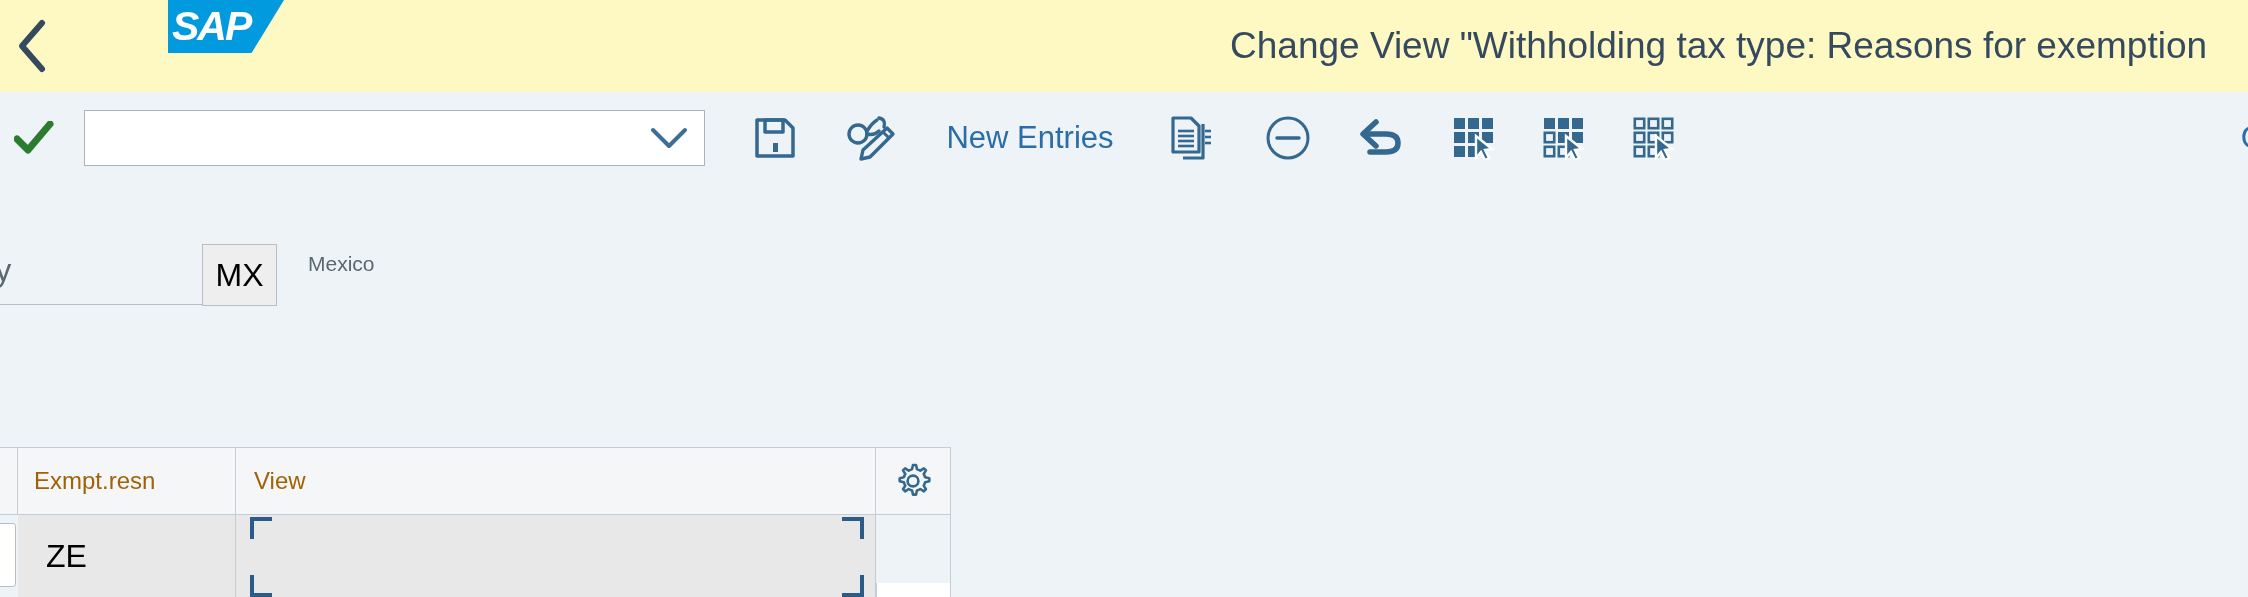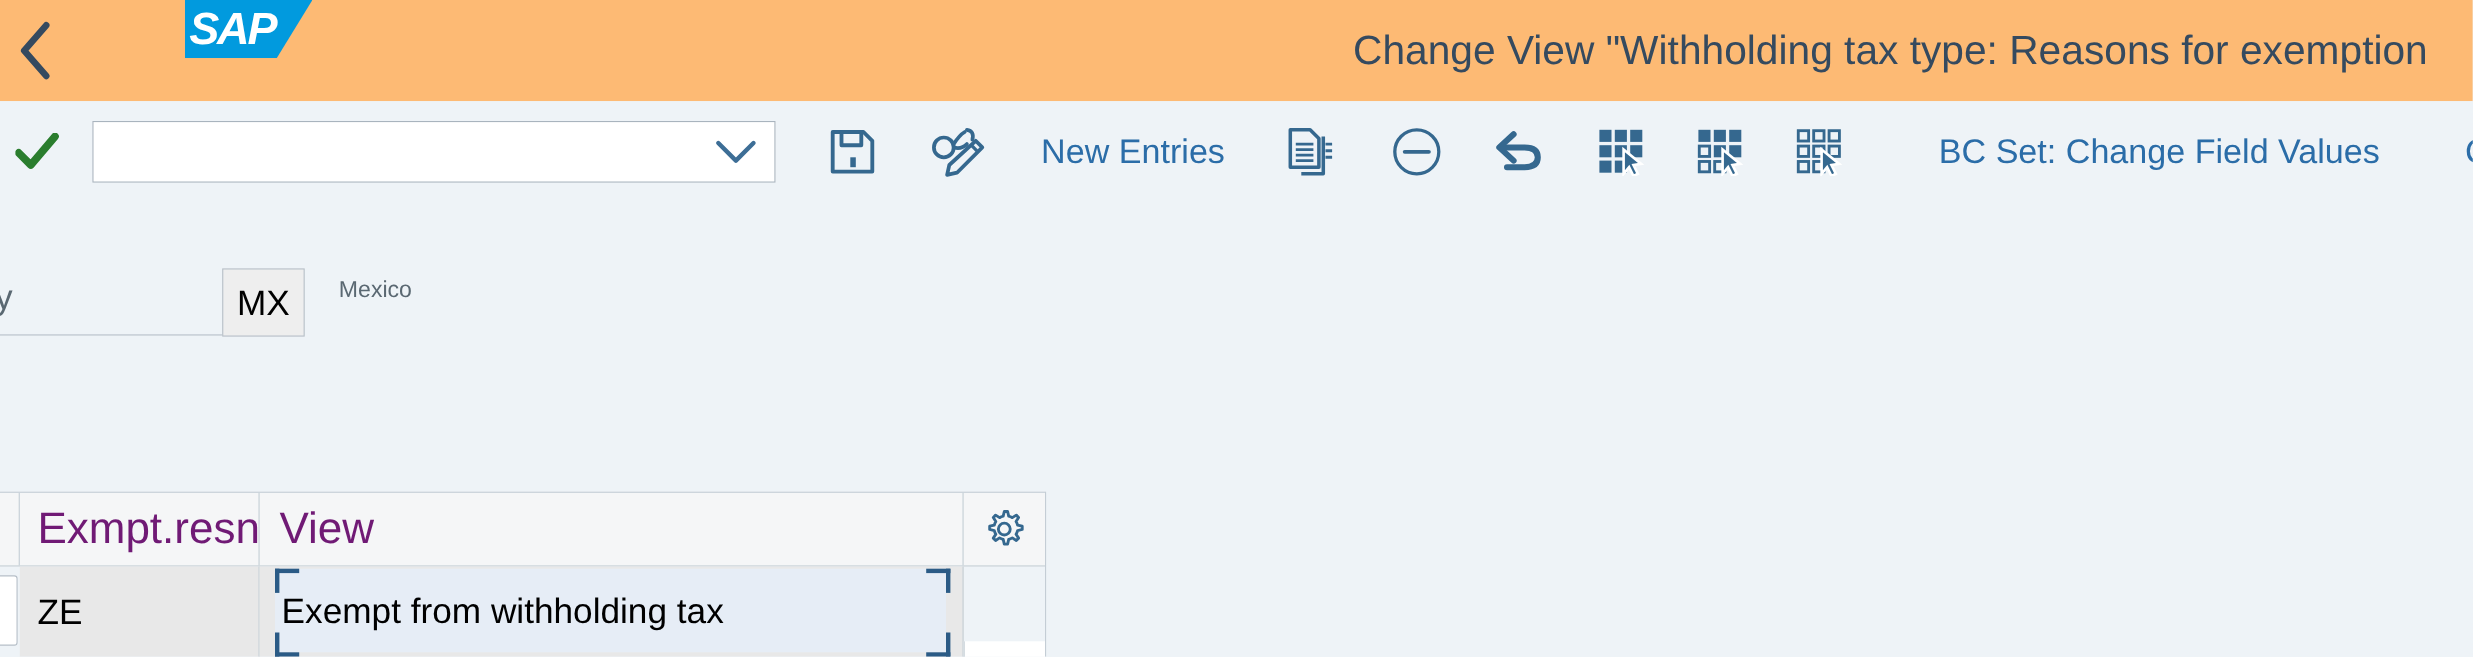--- a/index.html
+++ b/index.html
@@ -20,21 +20,21 @@
     height: 597px;
     background: #eef3f7;
   }
 
   
   .shellbar {
     position: absolute;
     left: 0; top: 0;
     width: 2248px;
     height: 92px;
-    background: #fdba74;
+    background: #fef9c3;
     display: flex;
     align-items: center;
   }
   .back-btn {
     width: 64px;
     height: 92px;
     display: flex;
     align-items: center;
     justify-content: center;
     margin-left: 0px;
@@ -221,22 +221,22 @@
     border-bottom: 1px solid #c4cdd5;
     box-sizing: border-box;
   }
   .th {
     position: absolute;
     top: 0;
     height: 66px;
     display: flex;
     align-items: center;
     box-sizing: border-box;
-    font-size: 40px;
-    color: #701a75;
+    font-size: 24px;
+    color: #a16207;
     font-family: "Liberation Sans", sans-serif;
   }
   .th-sel {
     left: 0;
     width: 18px;
     border-right: 1px solid #c4cdd5;
   }
   .th-code {
     left: 18px;
     width: 218px;
@@ -283,21 +283,21 @@
     border: 1px solid #b6bfc8;
     border-radius: 3px;
     box-sizing: border-box;
     cursor: pointer;
   }
   .cell-code {
     left: 18px;
     width: 218px;
     background: #e8e8e8;
     border-right: 1px solid #c4cdd5;
-    padding-left: 16px;
+    padding-left: 28px;
   }
   .cell-text {
     left: 236px;
     width: 640px;
     background: #e8e8e8;
     border-right: 1px solid #c4cdd5;
   }
   .focus-box {
     position: absolute;
     left: 250px;
@@ -512,23 +512,20 @@
           <rect x="2.8" y="16.8" width="9.4" height="9.4" fill="none" stroke="#35688f" stroke-width="2.6"></rect>
           <rect x="16.8" y="16.8" width="9.4" height="9.4" fill="none" stroke="#35688f" stroke-width="2.6"></rect>
           <rect x="30.8" y="16.8" width="9.4" height="9.4" fill="none" stroke="#35688f" stroke-width="2.6"></rect>
           <rect x="2.8" y="30.8" width="9.4" height="9.4" fill="none" stroke="#35688f" stroke-width="2.6"></rect>
           <rect x="16.8" y="30.8" width="9.4" height="9.4" fill="none" stroke="#35688f" stroke-width="2.6"></rect>
           <path d="M24 20 L24 42 L29 36 L33 44 L37 42 L33 34 L40 33 Z" fill="#35688f" stroke="#ffffff" stroke-width="2.4"></path>
         </svg>
       </span>
     </div>
 
-    <div class="tb-item" style="left:1728px;width:470px;">
-      <span class="tb-label">BC Set: Change Field Values</span>
-    </div>
 
     <div class="tb-item" style="left:2232px;width:40px;overflow:hidden;">
       <span class="tb-label">C</span>
     </div>
   </div>
 
   <div class="country-row">
     <div class="country-label">ntry</div>
     <div class="country-underline"></div>
     <div class="country-input">
@@ -551,23 +548,20 @@
           </svg>
         </span>
       </div>
     </div>
 
     <div class="tbl-row">
       <div class="cell cell-selbtn"></div>
       <div class="cell cell-code">ZE</div>
       <div class="cell cell-text"></div>
 
-      <div class="focus-box">
-        <input type="text" value="Exempt from withholding tax" style="">
-      </div>
       <div class="corner c-tl"></div>
       <div class="corner c-tr"></div>
       <div class="corner c-bl"></div>
       <div class="corner c-br"></div>
 
       <div class="scrollbar-col">
         <div class="sb-arrow">
           <span>
             <svg width="36" height="22" viewBox="0 0 36 22">
               <polyline points="4,17 18,5 32,17" fill="none" stroke="#35688f" stroke-width="4" stroke-linecap="round" stroke-linejoin="round"></polyline>

